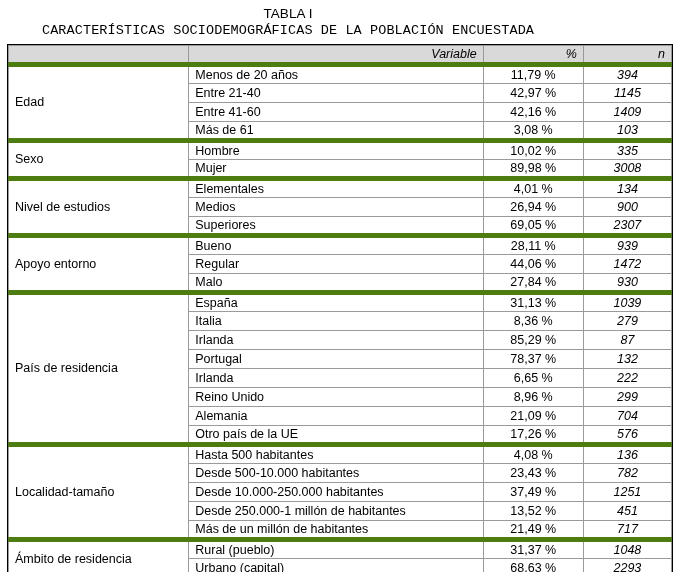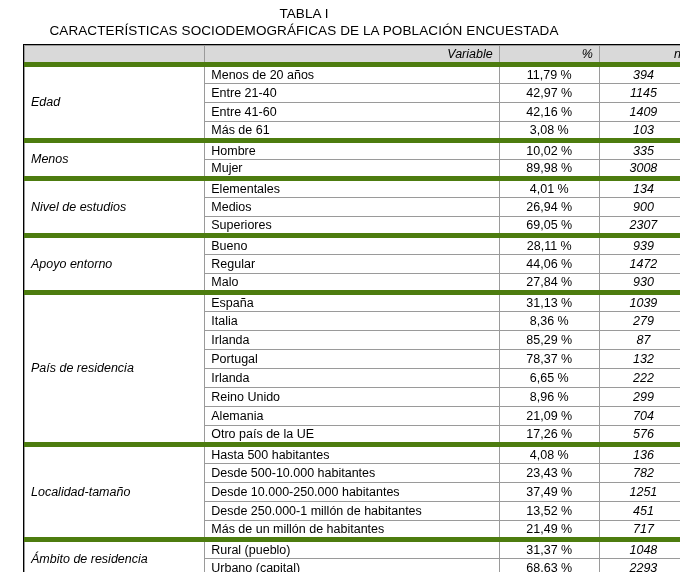--- a/index.html
+++ b/index.html
@@ -12,33 +12,33 @@
     height: 572px;
     font-family: "Liberation Sans", sans-serif;
     color: #000000;
     overflow: hidden;
   }
   .page {
     width: 568px;
     height: 572px;
     box-sizing: border-box;
     padding: 6px 0 0 8px;
-    margin-left: 16px;
   }
   .title-block {
     text-align: center;
     line-height: 1.25;
   }
   .title-line1 {
     font-size: 13.5px;
     letter-spacing: 0.1px;
   }
   .title-line2 {
     font-size: 13.5px;
     letter-spacing: 0.1px;
+    font-family: Liberation Mono, monospace;
   }
   table.data {
     border-collapse: collapse;
     width: 664px;
     margin-top: 5px;
     table-layout: fixed;
     border: 1px solid #000;
   }
   table.data td, table.data th {
     border: 1px solid #9a9a9a;
@@ -79,21 +79,20 @@
   }
   thead td.hdr-blank {
     background: #d9d9d9 !important;
   }
   
   tr.group-start > td {
     border-top: 5px solid #4d7c0f;
   }
   td.group-cell {
     border-right: 1px solid #000;
-    font-style: italic;
   }
   td.pct-cell {
     text-align: center;
   }
   td.n-cell {
     text-align: center;
     font-style: italic;
   }
 </style>
 </head>
@@ -137,21 +136,21 @@
           <td class="col-var">Entre 41-60</td>
           <td class="col-pct pct-cell">42,16 %</td>
           <td class="col-n n-cell">1409</td>
         </tr>
         <tr>
           <td class="col-var">Más de 61</td>
           <td class="col-pct pct-cell">3,08 %</td>
           <td class="col-n n-cell">103</td>
         </tr>
         <tr class="group-start">
-          <td class="col-group group-cell" rowspan="2">Menos</td>
+          <td class="col-group group-cell" rowspan="2">Sexo</td>
           <td class="col-var">Hombre</td>
           <td class="col-pct pct-cell">10,02 %</td>
           <td class="col-n n-cell">335</td>
         </tr>
         <tr>
           <td class="col-var">Mujer</td>
           <td class="col-pct pct-cell">89,98 %</td>
           <td class="col-n n-cell">3008</td>
         </tr>
         <tr class="group-start">

